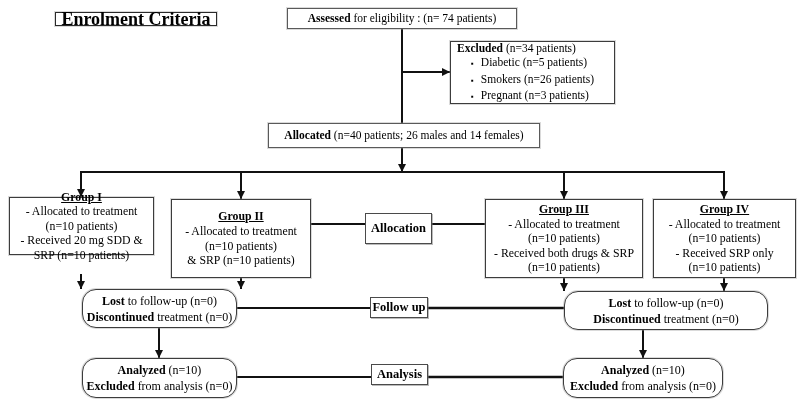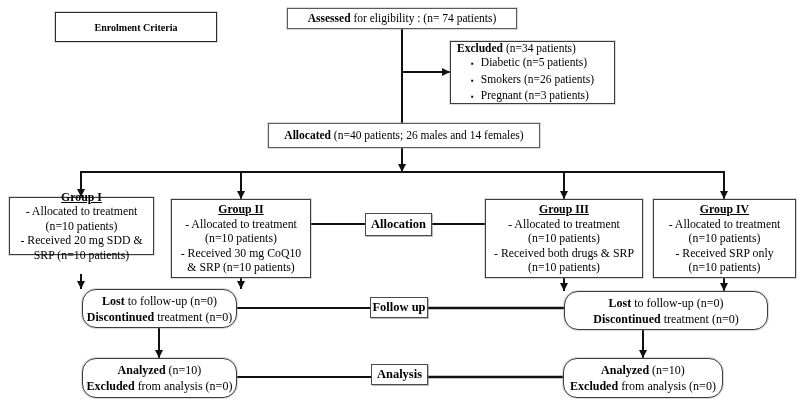--- a/index.html
+++ b/index.html
@@ -32,43 +32,43 @@
     align-items: center;
     justify-content: center;
     text-align: center;
     font-size: 12px;
     line-height: 15px;
   }
 
   .b { font-weight: bold; }
 
   .title-box {
-    left: 55px; top: 12px; width: 162px; height: 30px;
-    font-size: 10px; font-weight: bold;
+    left: 55px; top: 12px; width: 162px; height: 14px;
+    font-size: 18px; font-weight: bold;
     border: 1.4px solid #2a2a2a;
   }
 
   .assessed-box { left: 287px; top: 8px; width: 230px; height: 21px; font-size: 11.5px; white-space: nowrap; border-color: #5a5a5a; }
 
   .excluded-box { left: 450px; top: 41px; width: 165px; height: 63px; font-size: 11.5px; line-height: 14.5px; align-items: stretch; padding: 2px 4px 2px 6px; }
   .excluded-box .hdr { text-align: left; }
   .bullet-row { display: flex; align-items: baseline; justify-content: flex-start; padding-left: 14px; gap: 7px; text-align: left; }
   .bullet-glyph { font-size: 8px; line-height: 14.5px; }
 
   .randomized-box { left: 268px; top: 123px; width: 272px; height: 25px; font-size: 11.5px; white-space: nowrap; border-color: #5a5a5a; }
 
   .group-box { width: 145px; height: 79px; font-size: 11.8px; line-height: 14.6px; }
   .group-box .gtitle { font-weight: bold; text-decoration: underline; }
   .g1 { left: 9px;   top: 197px; width: 145px; height: 58px; }
   .g2 { left: 171px; top: 199px; width: 140px; }
   .g3 { left: 485px; top: 199px; width: 158px; }
   .g4 { left: 653px; top: 199px; width: 143px; }
 
   .stage-box { font-weight: bold; font-size: 12.5px; border: 1.2px solid #4a4a4a; box-shadow: 1px 1px 0 rgba(120,120,120,.5); }
-  .stage-allocation { left: 365px; top: 213px; width: 67px; height: 23px; }
+  .stage-allocation { left: 365px; top: 213px; width: 67px; height: 31px; }
   .stage-followup   { left: 370px; top: 297px; width: 58px; height: 21px; }
   .stage-analysis   { left: 371px; top: 364px; width: 57px; height: 21px; }
 
   .two-line-box { font-size: 12px; line-height: 16px; border-radius: 14px; }
   .fu-left  { left: 82px;  top: 289px; width: 155px; height: 39px; }
   .fu-right { left: 564px; top: 291px; width: 204px; height: 39px; }
   .an-left  { left: 82px;  top: 358px; width: 155px; height: 40px; }
   .an-right { left: 563px; top: 358px; width: 160px; height: 40px; }
 </style>
 </head>
@@ -152,21 +152,20 @@
     <div>- Allocated to treatment</div>
     <div>(n=10 patients)</div>
     <div>- Received 20 mg SDD &amp;</div>
     <div>SRP (n=10 patients)</div>
   </div>
 
   <div class="box group-box g2">
     <div class="gtitle">Group II</div>
     <div>- Allocated to treatment</div>
     <div>(n=10 patients)</div>
-    <div>- Received 30 mg CoQ10</div>
     <div>&amp; SRP (n=10 patients)</div>
   </div>
 
   <div class="box group-box g3">
     <div class="gtitle">Group III</div>
     <div>- Allocated to treatment</div>
     <div>(n=10 patients)</div>
     <div>- Received both drugs &amp; SRP</div>
     <div>(n=10 patients)</div>
   </div>

